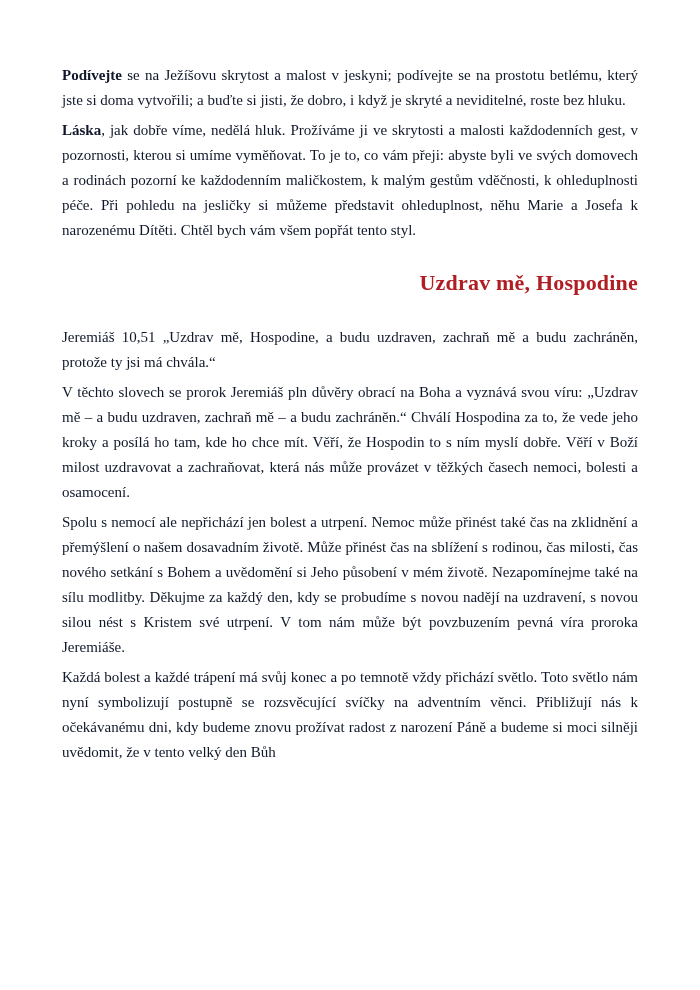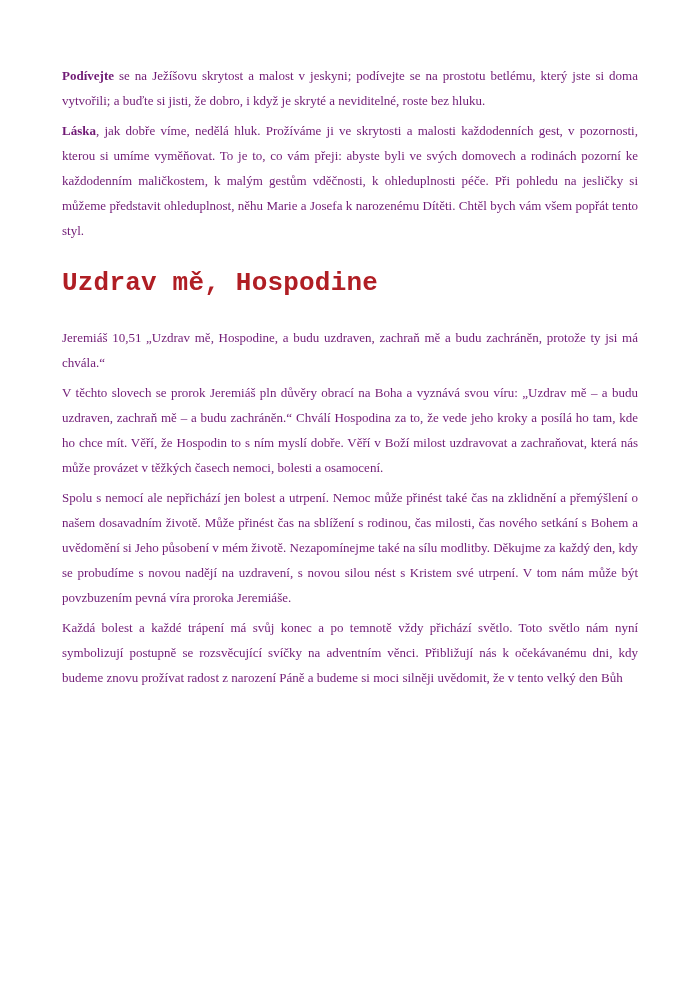--- a/index.html
+++ b/index.html
@@ -12,37 +12,36 @@
     box-sizing: border-box;
     width: 700px;
     height: 990px;
     background: #ffffff;
     padding: 63px 62px 0 62px;
     overflow: hidden;
     font-family: "Liberation Serif", "DejaVu Serif", serif;
   }
   .para {
     margin: 0 0 5px 0;
-    font-size: 13px;
+    font-size: 15px;
     line-height: 25px;
-    color: #701a75;
+    color: #0f172a;
     text-align: justify;
     text-justify: inter-word;
   }
   .para .lead {
     font-weight: bold;
   }
   .heading {
     margin: 25px 0 27px 0;
-    font-size: 26px;
+    font-size: 22px;
     line-height: 30px;
     font-weight: bold;
-    text-align: left;
+    text-align: right;
     letter-spacing: 0.2px;
-    font-family: Liberation Mono, monospace;
   }
 </style>
 </head>
 <body>
 
 <div class="page" style="color: rgb(61, 61, 61);">
 
   <p class="para"><span class="lead">Podívejte</span><span> se na Ježíšovu skrytost a malost v jeskyni; podívejte se na prostotu betlému, který jste si doma vytvořili; a buďte si jisti, že dobro, i když je skryté a neviditelné, roste bez hluku.</span></p>
 
   <p class="para"><span class="lead">Láska</span><span>, jak dobře víme, nedělá hluk. Prožíváme ji ve skrytosti a malosti každodenních gest, v pozornosti, kterou si umíme vyměňovat. To je to, co vám přeji: abyste byli ve svých domovech a rodinách pozorní ke každodenním maličkostem, k malým gestům vděčnosti, k ohleduplnosti péče. Při pohledu na jesličky si můžeme představit ohleduplnost, něhu Marie a Josefa k narozenému Dítěti. Chtěl bych vám všem popřát tento styl.</span></p>

